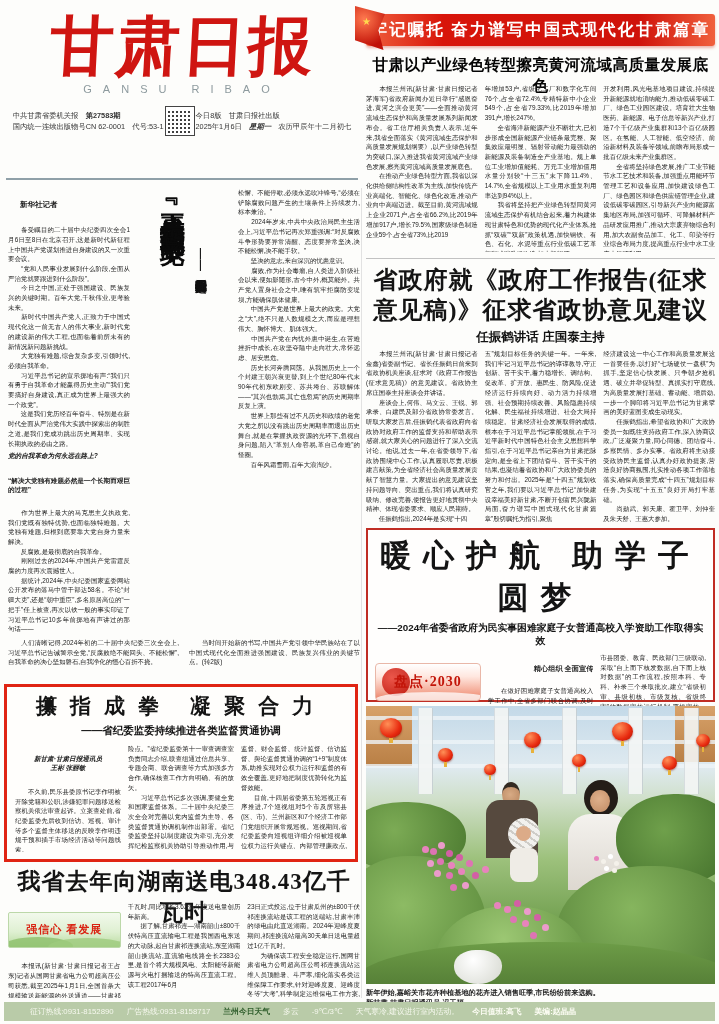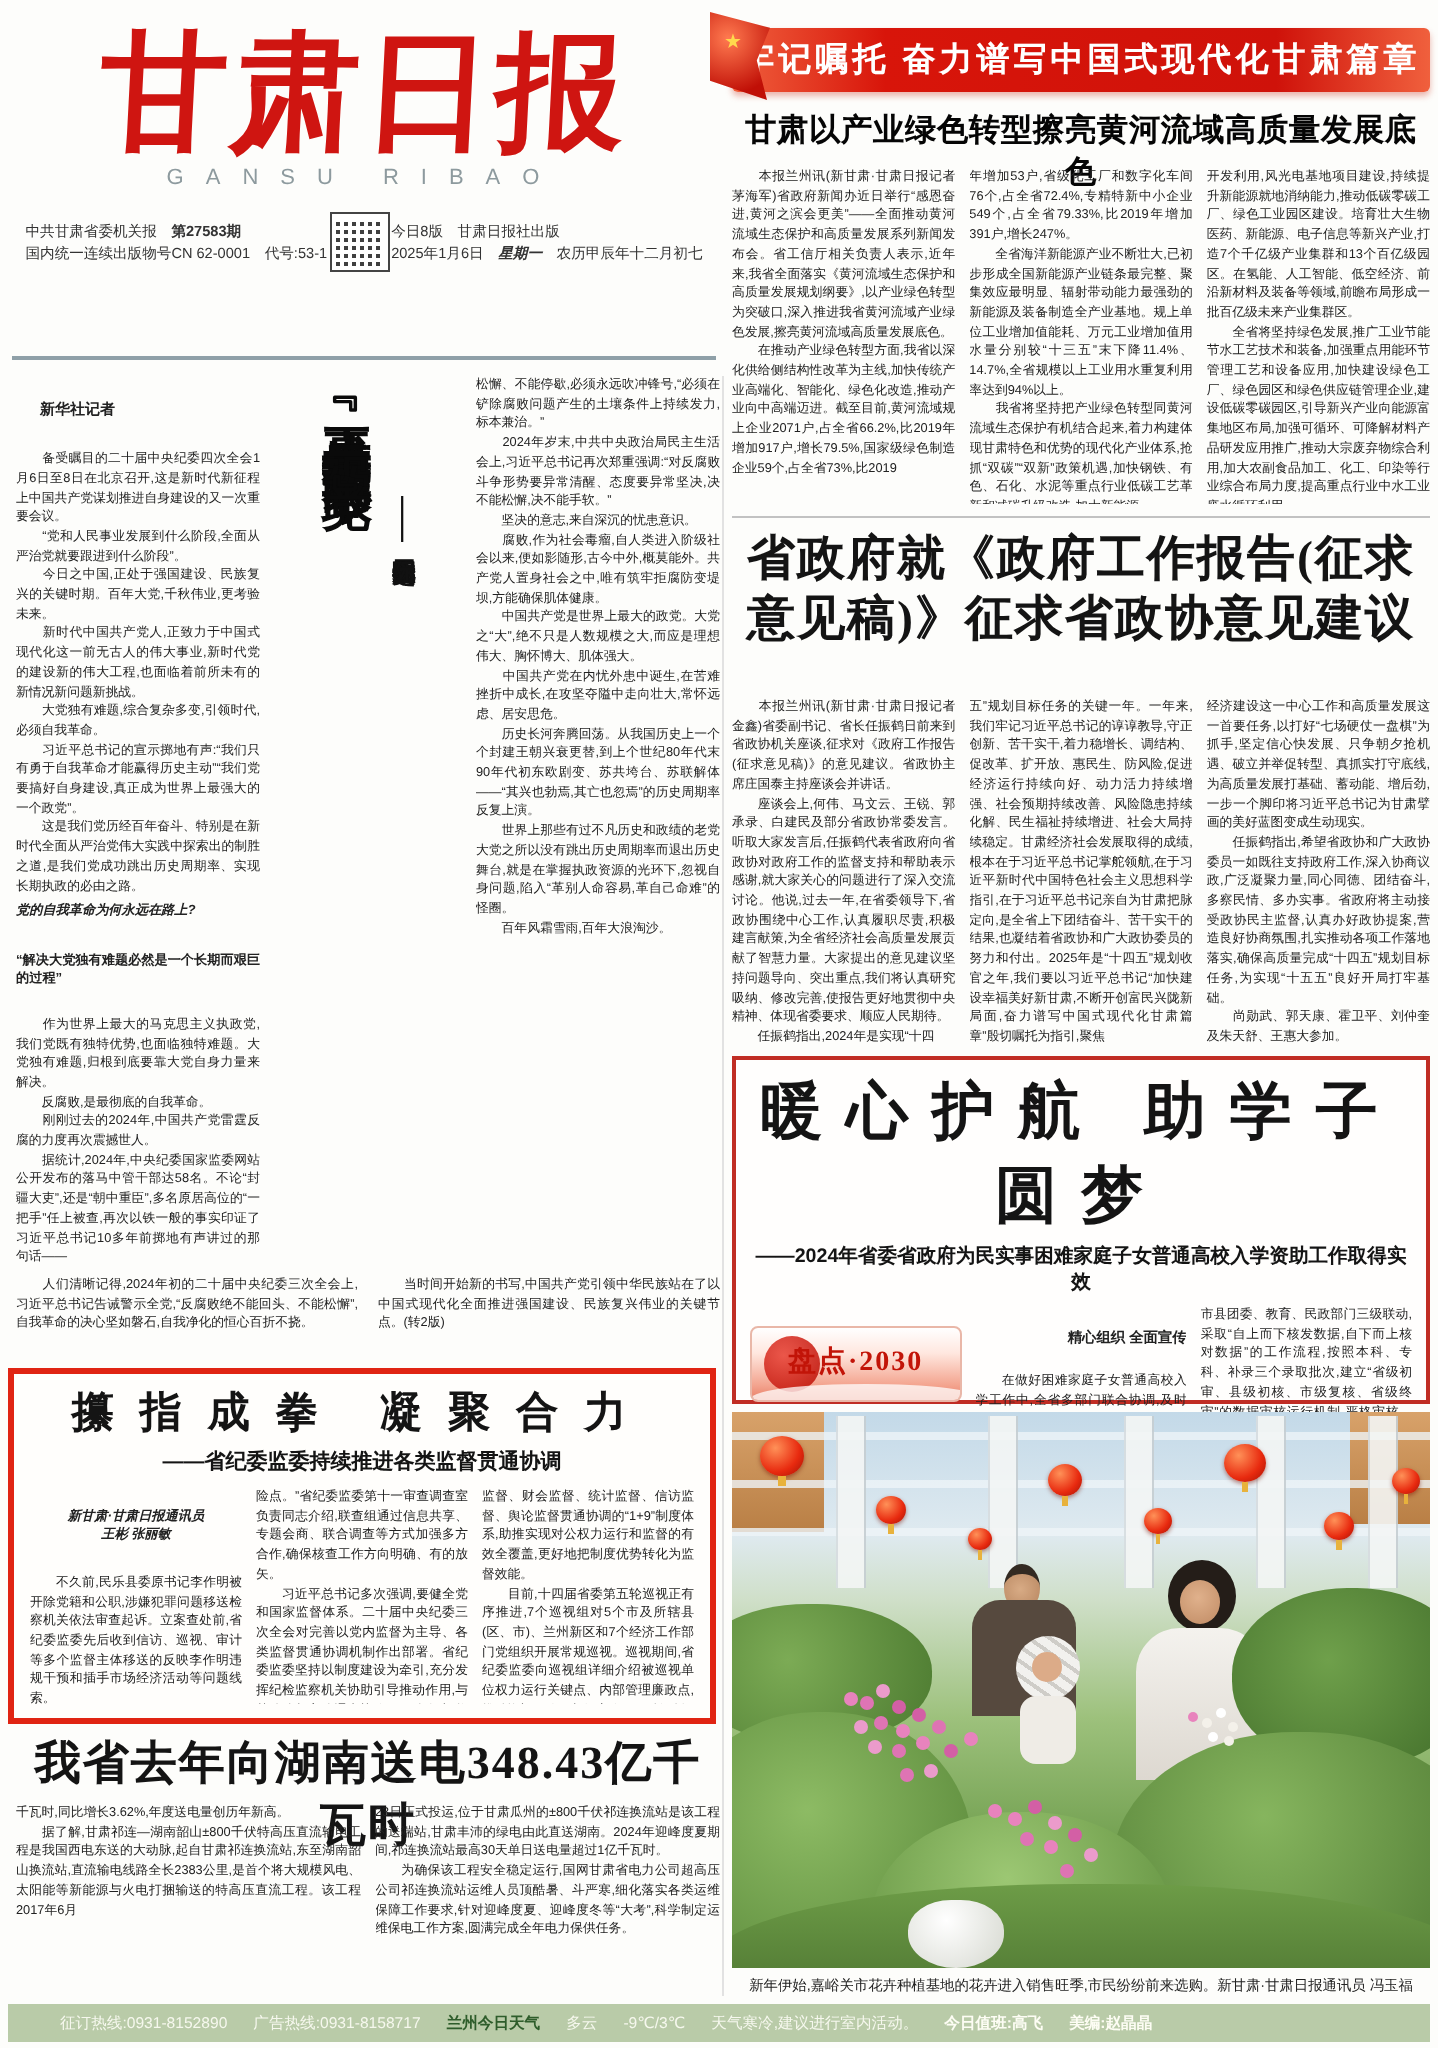--- a/index.html
+++ b/index.html
@@ -107,21 +107,21 @@
      background:radial-gradient(circle at 35% 30%,#ff9158,#e82a0f 60%,#a31104);
      box-shadow:0 1px 2px rgba(120,20,5,.5);}
   .lantern::after{content:"";position:absolute;left:42%;bottom:-5px;width:16%;height:5px;background:#e8b23c;}
   .blob{position:absolute;border-radius:48%;}
   .flowers{position:absolute;width:7px;height:7px;border-radius:50%;background:#e883bd;}
   .pot{position:absolute;background:radial-gradient(circle at 40% 30%,#ffffff,#dddfd8 80%);
        border-radius:45% 45% 50% 50%;}
   .person-head{position:absolute;border-radius:50%;}
   .person-body{position:absolute;}
   .photo-caption{position:absolute;left:366px;top:988px;width:349px;display:flex;
-                 justify-content:center;font-size:7.2px;font-weight:normal;color:#222;}
+                 justify-content:space-between;font-size:7.2px;font-weight:bold;color:#222;flex-direction:column;}
   .v-divider{position:absolute;left:361px;top:188px;width:1px;height:810px;background:#e2e2e2;}
 </style>
 </head>
 <body>
 
 <div id="page">
 
   <div class="masthead">
     <div class="mh-title serif">甘肃日报</div>
     <div class="mh-pinyin">GANSU RIBAO</div>
@@ -192,20 +192,28 @@
       </div>
       <div class="col">险点。”省纪委监委第十一审查调查室负责同志介绍,联查组通过信息共享、专题会商、联合调查等方式加强多方合作,确保核查工作方向明确、有的放矢。
 　　习近平总书记多次强调,要健全党和国家监督体系。二十届中央纪委三次全会对完善以党内监督为主导、各类监督贯通协调机制作出部署。省纪委监委坚持以制度建设为牵引,充分发挥纪检监察机关协助引导推动作用,与其他监督主体通力协作、一体发力,构建起纪检监察监督与人大监督、民主监督、行政监督、司法监督、审计</div>
       <div class="col">监督、财会监督、统计监督、信访监督、舆论监督贯通协调的“1+9”制度体系,助推实现对公权力运行和监督的有效全覆盖,更好地把制度优势转化为监督效能。
 　　目前,十四届省委第五轮巡视正有序推进,7个巡视组对5个市及所辖县(区、市)、兰州新区和7个经济工作部门党组织开展常规巡视。巡视期间,省纪委监委向巡视组详细介绍被巡视单位权力运行关键点、内部管理廉政点,推动巡视工作更加深入有效。(转4版)</div>
     </div>
   </div>
 
   <div class="power-head">我省去年向湖南送电348.43亿千瓦时</div>
   <div class="power">
+    <div class="col">
+      <div class="power-banner">
+        <div class="pb-hill"></div>
+        <div class="pb-hill2"></div>
+        <span class="power-banner-text">强信心 看发展</span>
+      </div>
+      <span>　　本报讯(新甘肃·甘肃日报记者王占东)记者从国网甘肃省电力公司超高压公司获悉,截至2025年1月1日,全国首条大规模输送新能源的外送通道——甘肃祁连—湖南韶山±800千伏特高压直流输电工程(祁韶直流工程),2024年向湖南送电达到348.43亿</span>
+    </div>
     <div class="col">千瓦时,同比增长3.62%,年度送电量创历年新高。
 　　据了解,甘肃祁连—湖南韶山±800千伏特高压直流输电工程是我国西电东送的大动脉,起自甘肃祁连换流站,东至湖南韶山换流站,直流输电线路全长2383公里,是首个将大规模风电、太阳能等新能源与火电打捆输送的特高压直流工程。该工程2017年6月</div>
     <div class="col">23日正式投运,位于甘肃瓜州的±800千伏祁连换流站是该工程的送端站,甘肃丰沛的绿电由此直送湖南。2024年迎峰度夏期间,祁连换流站最高30天单日送电量超过1亿千瓦时。
 　　为确保该工程安全稳定运行,国网甘肃省电力公司超高压公司祁连换流站运维人员顶酷暑、斗严寒,细化落实各类运维保障工作要求,针对迎峰度夏、迎峰度冬等“大考”,科学制定运维保电工作方案,圆满完成全年电力保供任务。</div>
   </div>
 
   <div class="banner">
     <div class="banner-flag"></div>
     <div class="banner-star">★</div>
     <span>牢记嘱托 奋力谱写中国式现代化甘肃篇章</span>
@@ -217,20 +225,21 @@
 　　在推动产业绿色转型方面,我省以深化供给侧结构性改革为主线,加快传统产业高端化、智能化、绿色化改造,推动产业向中高端迈进。截至目前,黄河流域规上企业2071户,占全省66.2%,比2019年增加917户,增长79.5%,国家级绿色制造企业59个,占全省73%,比2019</div>
     <div class="col">年增加53户,省级化工厂和数字化车间76个,占全省72.4%,专精特新中小企业549个,占全省79.33%,比2019年增加391户,增长247%。
 　　全省海洋新能源产业不断壮大,已初步形成全国新能源产业链条最完整、聚集效应最明显、辐射带动能力最强劲的新能源及装备制造全产业基地。规上单位工业增加值能耗、万元工业增加值用水量分别较“十三五”末下降11.4%、14.7%,全省规模以上工业用水重复利用率达到94%以上。
 　　我省将坚持把产业绿色转型同黄河流域生态保护有机结合起来,着力构建体现甘肃特色和优势的现代化产业体系,抢抓“双碳”“双新”政策机遇,加快钢铁、有色、石化、水泥等重点行业低碳工艺革新和减碳升级改造,加大新能源</div>
     <div class="col">开发利用,风光电基地项目建设,持续提升新能源就地消纳能力,推动低碳零碳工厂、绿色工业园区建设。培育壮大生物医药、新能源、电子信息等新兴产业,打造7个千亿级产业集群和13个百亿级园区。在氢能、人工智能、低空经济、前沿新材料及装备等领域,前瞻布局形成一批百亿级未来产业集群区。
 　　全省将坚持绿色发展,推广工业节能节水工艺技术和装备,加强重点用能环节管理工艺和设备应用,加快建设绿色工厂、绿色园区和绿色供应链管理企业,建设低碳零碳园区,引导新兴产业向能源富集地区布局,加强可循环、可降解材料产品研发应用推广,推动大宗废弃物综合利用,加大农副食品加工、化工、印染等行业综合布局力度,提高重点行业中水工业废水循环利用。</div>
   </div>
   <div class="rule-right"></div>
 
   <div class="gov-head">省政府就《政府工作报告(征求意见稿)》征求省政协意见建议</div>
+  <div class="gov-sub">任振鹤讲话 庄国泰主持</div>
   <div class="gov-body">
     <div class="col">　　本报兰州讯(新甘肃·甘肃日报记者金鑫)省委副书记、省长任振鹤日前来到省政协机关座谈,征求对《政府工作报告(征求意见稿)》的意见建议。省政协主席庄国泰主持座谈会并讲话。
 　　座谈会上,何伟、马文云、王锐、郭承录、白建民及部分省政协常委发言。听取大家发言后,任振鹤代表省政府向省政协对政府工作的监督支持和帮助表示感谢,就大家关心的问题进行了深入交流讨论。他说,过去一年,在省委领导下,省政协围绕中心工作,认真履职尽责,积极建言献策,为全省经济社会高质量发展贡献了智慧力量。大家提出的意见建议坚持问题导向、突出重点,我们将认真研究吸纳、修改完善,使报告更好地贯彻中央精神、体现省委要求、顺应人民期待。
 　　任振鹤指出,2024年是实现“十四</div>
     <div class="col">五”规划目标任务的关键一年。一年来,我们牢记习近平总书记的谆谆教导,守正创新、苦干实干,着力稳增长、调结构、促改革、扩开放、惠民生、防风险,促进经济运行持续向好、动力活力持续增强、社会预期持续改善、风险隐患持续化解、民生福祉持续增进、社会大局持续稳定。甘肃经济社会发展取得的成绩,根本在于习近平总书记掌舵领航,在于习近平新时代中国特色社会主义思想科学指引,在于习近平总书记亲自为甘肃把脉定向,是全省上下团结奋斗、苦干实干的结果,也凝结着省政协和广大政协委员的努力和付出。2025年是“十四五”规划收官之年,我们要以习近平总书记“加快建设幸福美好新甘肃,不断开创富民兴陇新局面,奋力谱写中国式现代化甘肃篇章”殷切嘱托为指引,聚焦</div>
     <div class="col">经济建设这一中心工作和高质量发展这一首要任务,以打好“七场硬仗一盘棋”为抓手,坚定信心快发展、只争朝夕抢机遇、破立并举促转型、真抓实打守底线,为高质量发展打基础、蓄动能、增后劲,一步一个脚印将习近平总书记为甘肃擘画的美好蓝图变成生动现实。
 　　任振鹤指出,希望省政协和广大政协委员一如既往支持政府工作,深入协商议政,广泛凝聚力量,同心同德、团结奋斗,多察民情、多办实事。省政府将主动接受政协民主监督,认真办好政协提案,营造良好协商氛围,扎实推动各项工作落地落实,确保高质量完成“十四五”规划目标任务,为实现“十五五”良好开局打牢基础。
 　　尚勋武、郭天康、霍卫平、刘仲奎及朱天舒、王惠大参加。</div>
   </div>
 

